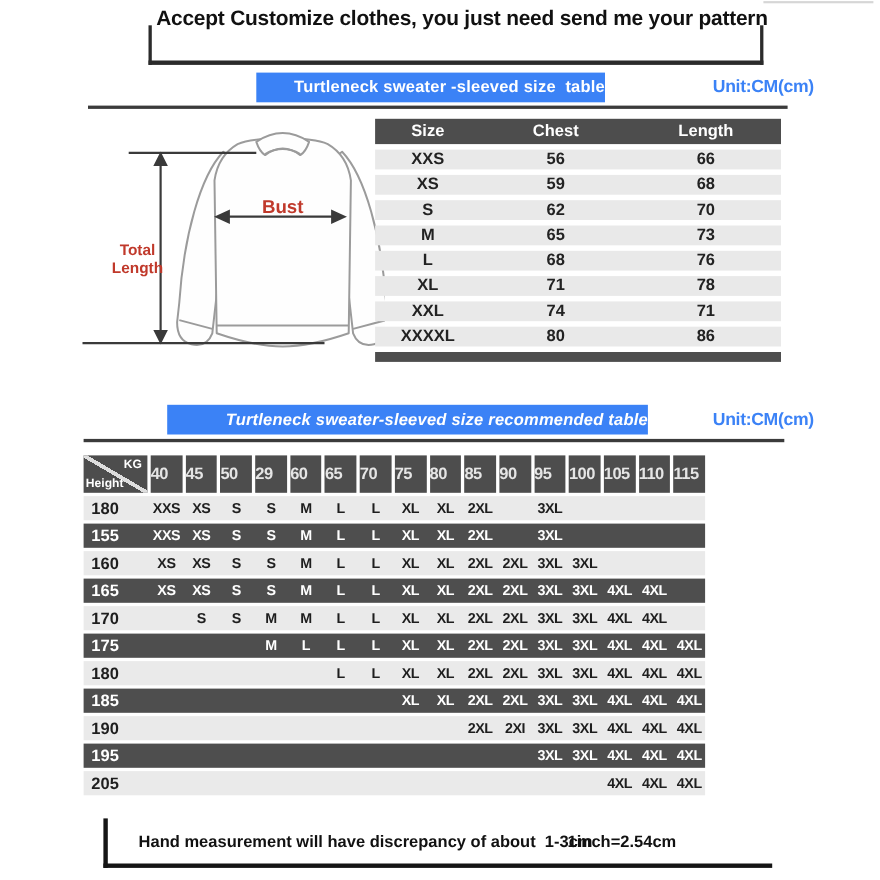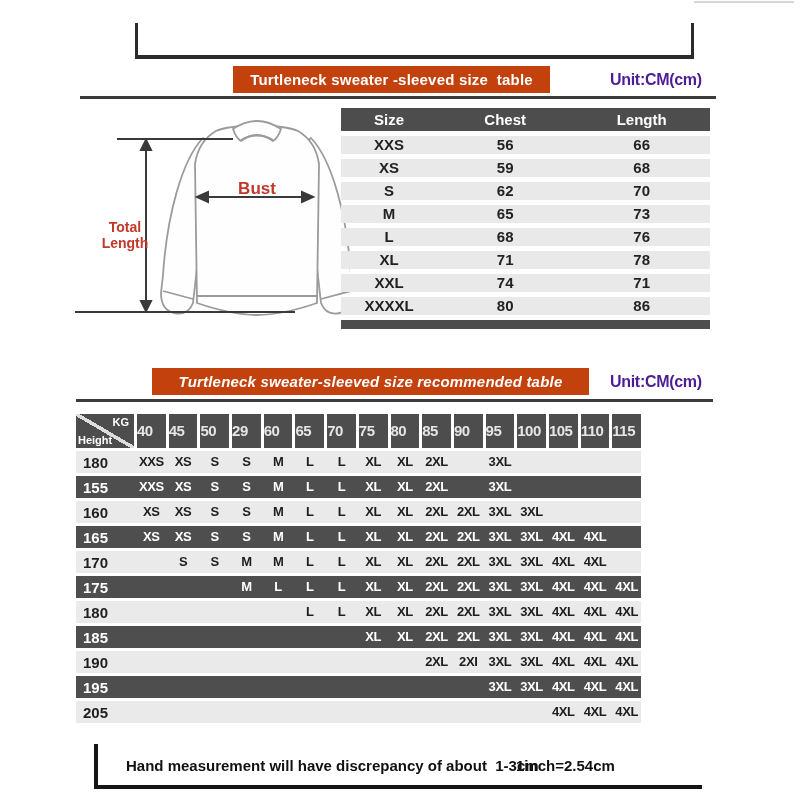--- a/index.html
+++ b/index.html
@@ -10,25 +10,25 @@
   
   .artifact{left:694px;top:1px;width:100px;height:4px;border-top:2px solid #d6d6d6;}
 
   
   .quote-bracket{left:135px;top:23px;width:553px;height:32px;
     border-left:3px solid #2b2b2b;border-right:3px solid #2b2b2b;border-bottom:4px solid #2b2b2b;}
   .quote-text{left:100px;top:6px;width:640px;text-align:center;color:#111;
     font-weight:bold;font-size:19px;line-height:23px;letter-spacing:-0.2px;white-space:pre;}
 
   
-  .sec-title{background:#c2410c;color:#fff;font-weight:bold;font-size:15px;
-    text-align:center;white-space:pre;letter-spacing:0.2px;}
+  .sec-title{background:#3b82f6;color:#fff;font-weight:bold;font-size:15px;
+    text-align:right;white-space:pre;letter-spacing:0.2px;}
   .sec1-title{left:233px;top:66px;width:317px;height:27px;line-height:27px;}
   .sec2-title{left:152px;top:368px;width:437px;height:27px;line-height:27px;font-style:italic;}
-  .unit{font-weight:bold;font-size:16px;color:#4c1d95;letter-spacing:-0.3px;}
+  .unit{font-weight:bold;font-size:16px;color:#3b82f6;letter-spacing:-0.3px;margin-left:38px;}
   .unit1{left:610px;top:71px;}
   .unit2{left:610px;top:373px;}
   .rule{background:#3b3b3b;height:3px;}
   .rule1{left:80px;top:96px;width:636px;}
   .rule2{left:76px;top:399px;width:637px;}
 
   
   .sweater-svg{left:60px;top:100px;}
   .red-label{color:#c0392b;font-weight:bold;text-align:center;}
   .bust-label{left:230px;top:179px;width:54px;font-size:17px;}
@@ -65,21 +65,21 @@
   .footer-text{font-weight:bold;font-size:15px;color:#111;white-space:pre;}
   .footer-note{left:126px;top:757px;}
   .footer-conv{left:516px;top:757px;}
 </style>
 </head>
 <body>
 
 <div class="abs artifact"></div>
 
 <div class="abs quote-bracket"></div>
-<div class="abs quote-text"><br></div>
+<div class="abs quote-text"><span>Accept Customize clothes, you just need send me your pattern</span><br></div>
 
 <div class="abs sec-title sec1-title">Turtleneck sweater -sleeved size  table</div>
 <div class="abs unit unit1">Unit:CM(cm)</div>
 <div class="abs rule rule1"></div>
 
 <svg class="abs sweater-svg" width="290" height="260" viewBox="0 0 290 260">
 
   <g stroke="#9b9b9b" stroke-width="1.8" fill="#fefefe" stroke-linejoin="round">
     <path d="M 143 38 C 122 60 107 115 103 175 L 101 193 Q 101 210 114 213 Q 128 216 133 203 L 139 150 C 142 112 147 68 156 48 Z"></path>
     <path d="M 251 38 C 272 60 287 115 291 175 L 293 193 Q 293 210 280 213 Q 266 216 261 203 L 255 150 C 252 112 247 68 238 48 Z"></path>

